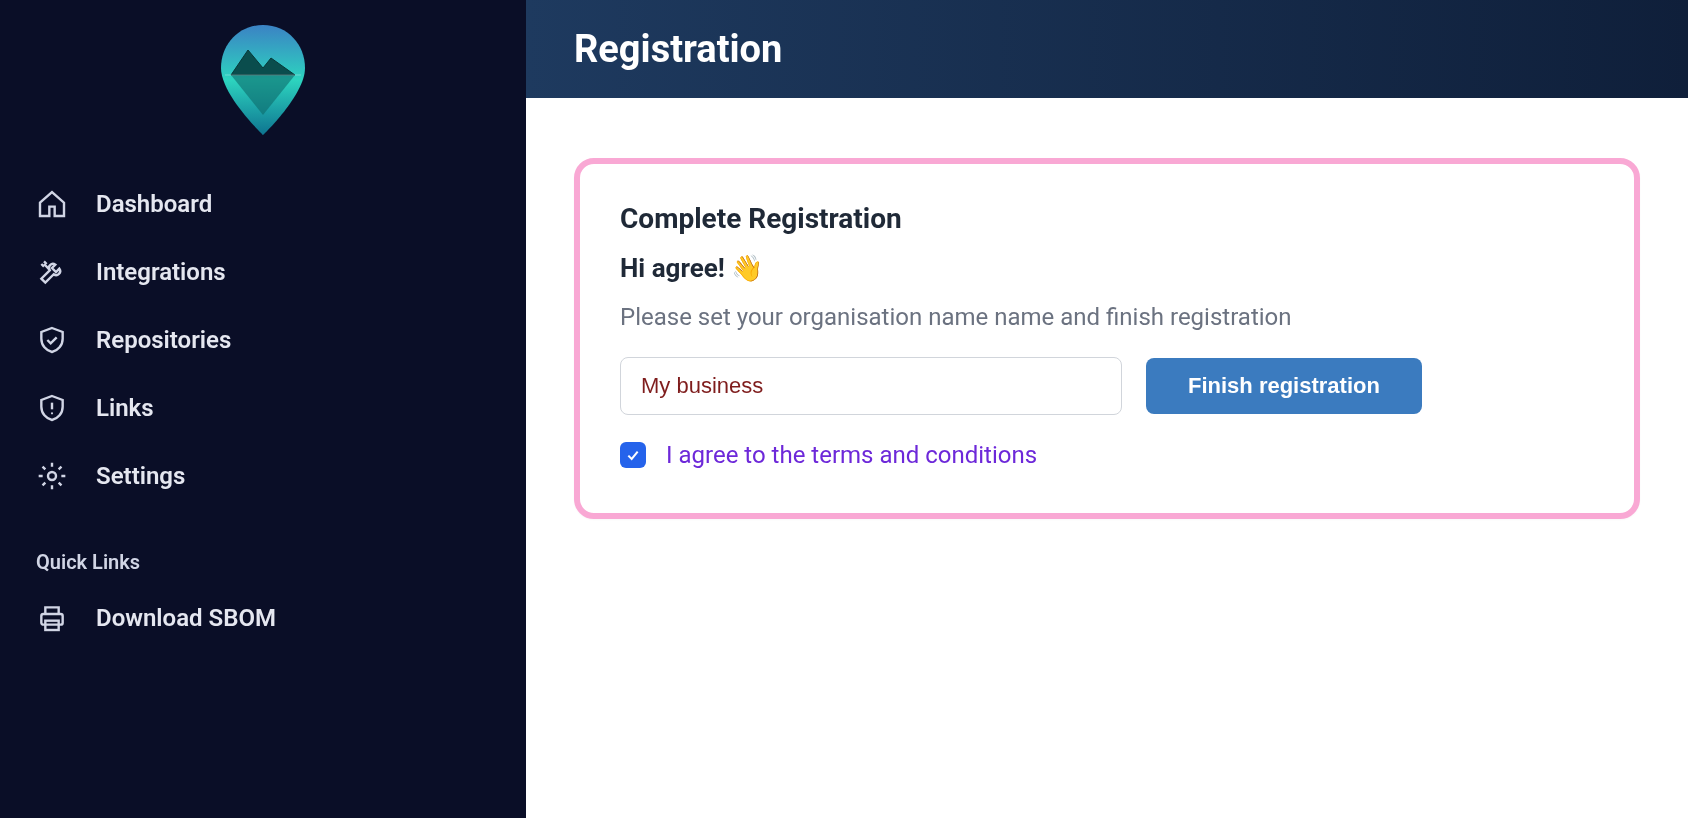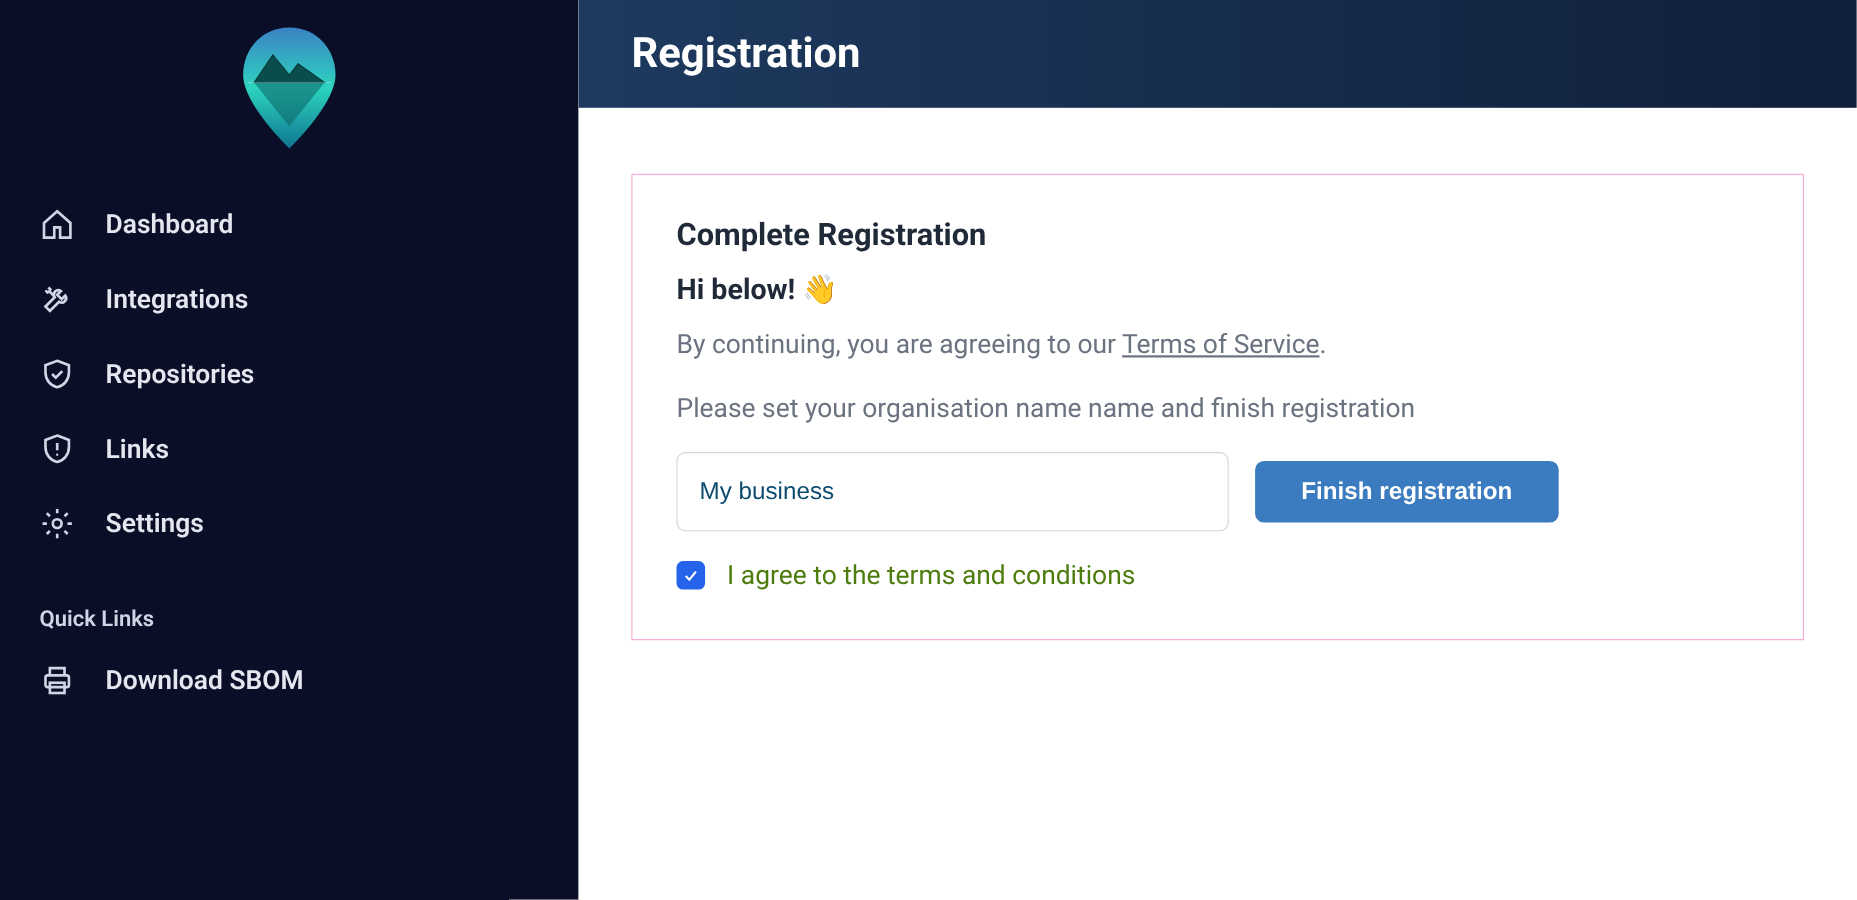--- a/index.html
+++ b/index.html
@@ -86,22 +86,22 @@
     }
     .header h1 {
       font-size: 38px;
       font-weight: 700;
     }
     .content {
       padding: 60px 48px 0 48px;
       flex: 1;
     }
     .card {
-      border: 1px solid #f9a8d4;
-      border-radius: 0;
+      border: 6px solid #f9a8d4;
+      border-radius: 20px;
       padding: 38px 40px 44px 40px;
       box-shadow: 0 1px 2px rgba(0,0,0,0.03);
     }
     .card-title {
       font-size: 28px;
       font-weight: 700;
       color: #1f2937;
       margin-bottom: 18px;
     }
     .greeting {
@@ -125,26 +125,26 @@
       margin-bottom: 26px;
     }
     .form-row {
       display: flex;
       gap: 24px;
       align-items: center;
       margin-bottom: 26px;
     }
     .org-input {
       width: 502px;
-      height: 72px;
+      height: 58px;
       border: 1px solid #d1d5db;
       border-radius: 8px;
       padding: 0 20px;
       font-size: 22px;
-      color: #0c4a6e;
+      color: #7f1d1d;
     }
     .finish-btn {
       height: 56px;
       padding: 0 42px;
       background-color: #3b7bbf;
       color: #ffffff;
       border: none;
       border-radius: 8px;
       font-size: 22px;
       font-weight: 700;
@@ -168,21 +168,21 @@
     }
     .checkbox svg {
       width: 16px;
       height: 16px;
       stroke: #ffffff;
       stroke-width: 3;
       fill: none;
     }
     .checkbox-label {
       font-size: 24px;
-      color: #4d7c0f;
+      color: #6d28d9;
     }
   </style>
 </head>
 <body>
 
 <aside class="sidebar">
   <div class="logo-container">
     <svg class="logo" viewBox="0 0 100 120">
       <defs>
         <linearGradient id="pingrad" x1="0" y1="0" x2="0" y2="1">
@@ -265,24 +265,21 @@
 </aside>
 
 <main class="main">
   <header class="header">
     <h1>Registration</h1>
   </header>
 
   <div class="content">
     <div class="card">
       <div class="card-title">Complete Registration</div>
-      <div class="greeting">Hi below! 👋</div>
-      <div class="agreement-text">
-        <span>By continuing, you are agreeing to our </span><a href="#">Terms of Service</a><span>.</span>
-      </div>
+      <div class="greeting">Hi agree! 👋</div>
       <div class="instruction-text">Please set your organisation name name and finish registration</div>
       <div class="form-row">
         <input type="text" class="org-input" value="My business" style="">
         <button class="finish-btn">Finish registration</button>
       </div>
       <div class="checkbox-row">
         <div class="checkbox">
           <svg viewBox="0 0 24 24">
               <polyline points="5 13 10 18 19 7"></polyline>
             </svg>

